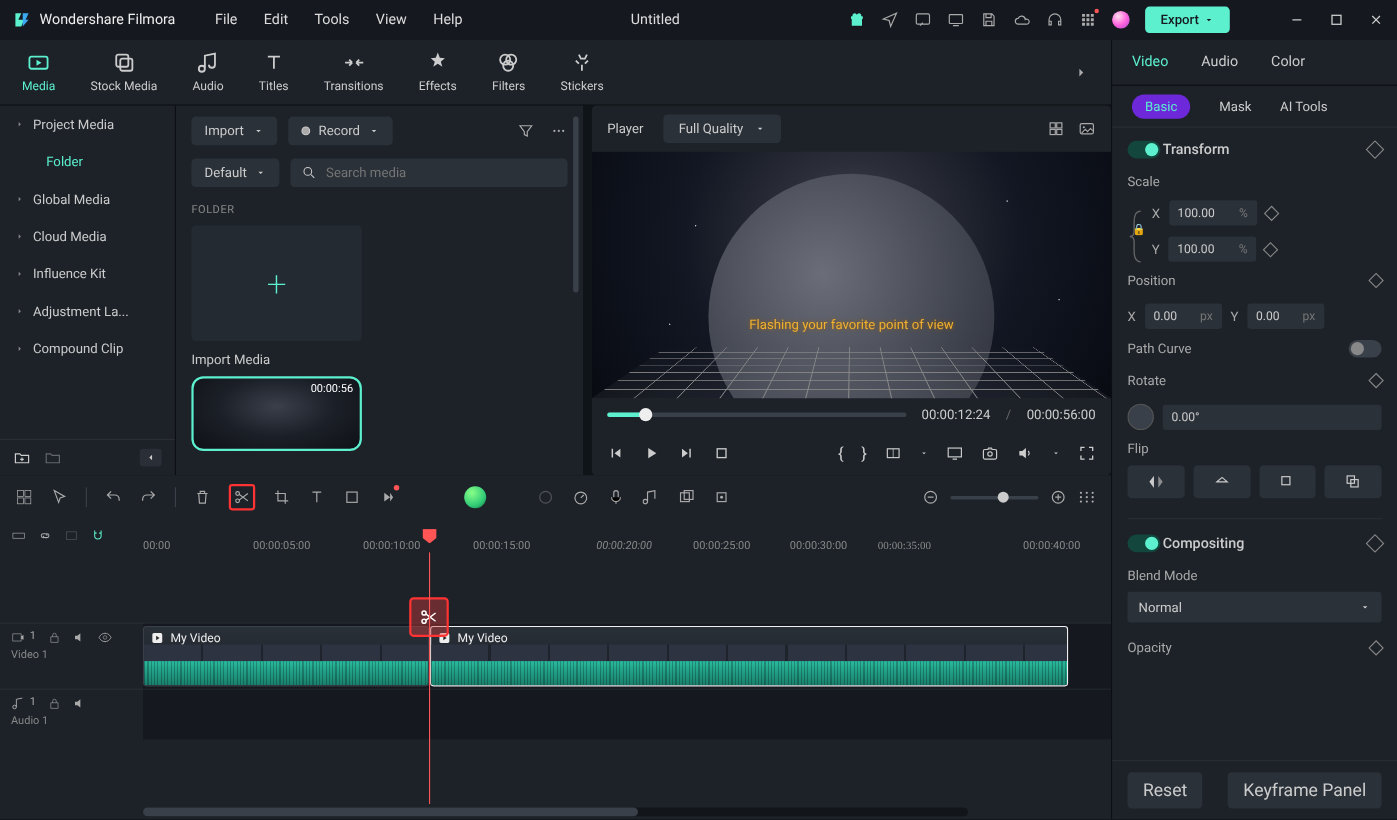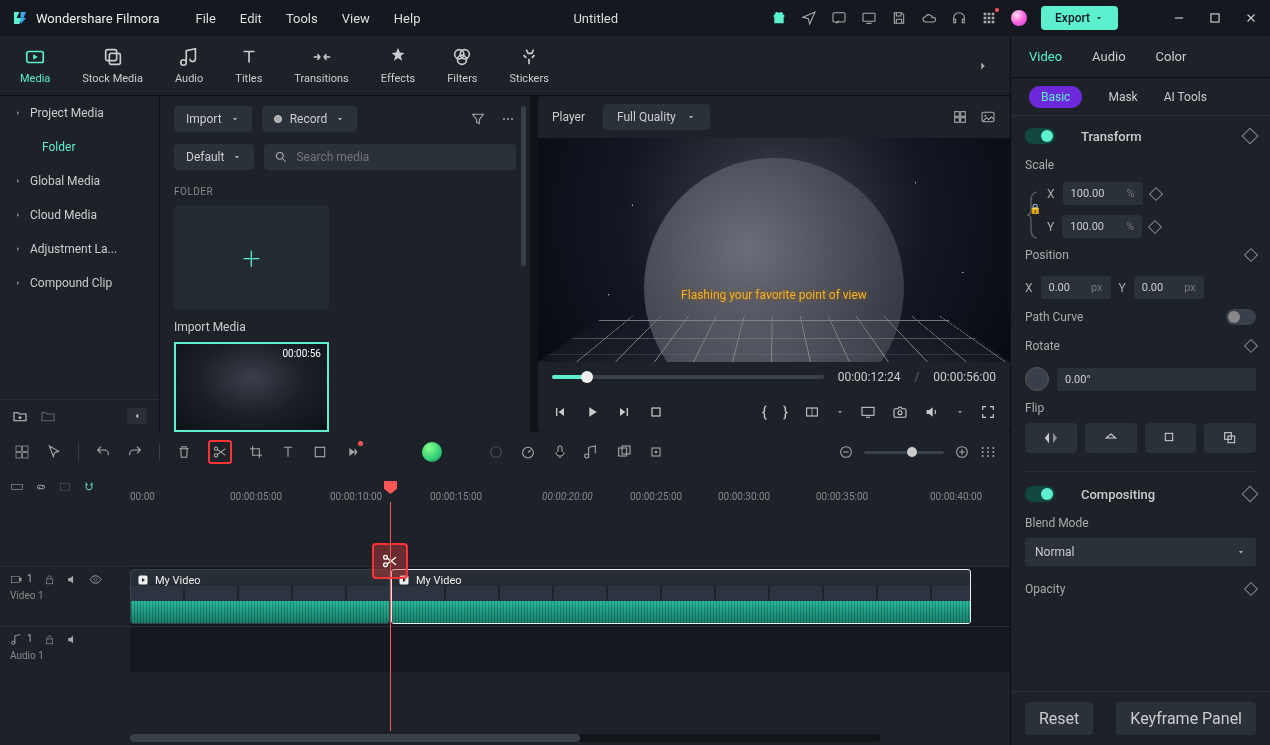--- a/index.html
+++ b/index.html
@@ -40,21 +40,21 @@
 .pill{background:#2b3139;padding:6px 12px;border-radius:4px;display:flex;align-items:center;gap:8px;font-size:12px}
 .dot-rec{width:8px;height:8px;background:#aaa;border-radius:50%;border:1px solid #ccc}
 .media-toolbar .right-icons{margin-left:auto;display:flex;gap:14px;color:#aaa}
 .search-row{display:flex;gap:10px;margin-top:12px}
 .search-pill{flex:1;background:#2b3139;border-radius:4px;display:flex;align-items:center;padding:6px 10px;gap:8px}
 .search-pill input{background:none;border:none;outline:none;color:#ccc;font-size:12px;flex:1}
 .section-label{font-size:10px;color:#888;margin-top:16px;letter-spacing:.5px}
 .placeholder-box{width:155px;height:105px;background:#242a32;border-radius:4px;margin-top:8px;display:flex;align-items:center;justify-content:center}
 .placeholder-box .plus{font-size:32px;color:#5cf0cf;font-weight:200}
 .import-label{font-size:12px;margin-top:10px;color:#ccc}
-.clip-thumb{width:155px;height:90px;border:2px solid #5cf0cf;border-radius:0;margin-top:8px;background:radial-gradient(ellipse at 50% 40%,#3a3f4a 0%,#1b1f27 50%,#0e1116 100%);position:relative;overflow:hidden}
+.clip-thumb{width:155px;height:68px;border:2px solid #5cf0cf;border-radius:11px;margin-top:8px;background:radial-gradient(ellipse at 50% 40%,#3a3f4a 0%,#1b1f27 50%,#0e1116 100%);position:relative;overflow:hidden}
 .clip-dur{position:absolute;top:4px;right:6px;font-size:10px;color:#fff}
 .media-scrollbar{position:absolute;right:4px;top:10px;width:5px;height:160px;background:#3a4049;border-radius:3px}
 
 
 .player{flex:1;background:#1d2229;margin-left:8px;border-radius:4px;display:flex;flex-direction:column;overflow:hidden}
 .player-header{height:42px;display:flex;align-items:center;padding:0 14px;gap:18px;font-size:12px}
 .quality-pill{background:#2b3139;padding:6px 14px;border-radius:4px;display:flex;align-items:center;gap:10px}
 .player-header .hdr-right{margin-left:auto;display:flex;gap:12px;color:#aaa}
 .viewport{flex:1;background:radial-gradient(circle at 50% 35%,#4a4d56 0%,#2b2e38 25%,#121723 55%,#080b12 100%);display:flex;align-items:flex-end;justify-content:center;position:relative;overflow:hidden}
 .moon{position:absolute;top:20px;left:50%;transform:translateX(-50%);width:260px;height:260px;border-radius:50%;background:radial-gradient(circle at 40% 35%,#6b6e78,#3e424d 60%,#24272f)}
@@ -77,21 +77,21 @@
 
 
 .inspector{width:260px;background:#1d2229;display:flex;flex-direction:column;border-left:1px solid #0b0e12}
 .insp-tabs{height:42px;display:flex;align-items:center;gap:30px;padding:0 18px;border-bottom:1px solid #0b0e12}
 .insp-tab{font-size:13px;color:#ccc}
 .insp-tab.active{color:#5cf0cf}
 .insp-subtabs{height:38px;display:flex;align-items:center;gap:26px;padding:0 18px;border-bottom:1px solid #2a2e36}
 .insp-subtab{font-size:12px;color:#ccc}
 .insp-subtab.active{background:#6d28d9;color:#5cf0cf;padding:4px 12px;border-radius:12px}
 .insp-body{flex:1;overflow:auto;padding:12px 14px}
-.insp-row{display:flex;align-items:center;gap:26px;margin-bottom:14px}
+.insp-row{display:flex;align-items:center;gap:2px;margin-bottom:14px}
 .toggle-on{width:30px;height:16px;background:#13463c;border-radius:8px;position:relative}
 .toggle-on::after{content:"";position:absolute;right:2px;top:2px;width:12px;height:12px;background:#5cf0cf;border-radius:50%}
 .toggle-off{width:30px;height:16px;background:#3a4049;border-radius:8px;position:relative}
 .toggle-off::after{content:"";position:absolute;left:2px;top:2px;width:12px;height:12px;background:#888;border-radius:50%}
 .section-title{font-size:13px;font-weight:500}
 .diamond{margin-left:auto;width:12px;height:12px;border:1px solid #888;transform:rotate(45deg)}
 .field-label{font-size:12px;color:#aaa}
 .xy-row{display:flex;align-items:center;gap:8px;margin-bottom:10px}
 .num-input{background:#2b3139;padding:5px 8px;border-radius:3px;font-size:11px;color:#ccc;min-width:80px;display:flex;justify-content:space-between}
 .unit{color:#777}
@@ -294,20 +294,26 @@
     <div class="side-item">
             <svg class="chev" viewBox="0 0 24 24">
               <path fill="currentColor" d="M9 6l6 6-6 6z"></path>
             </svg>
             <span>Cloud Media</span>
           </div>
     <div class="side-item">
             <svg class="chev" viewBox="0 0 24 24">
               <path fill="currentColor" d="M9 6l6 6-6 6z"></path>
             </svg>
+            <span>Influence Kit</span>
+          </div>
+    <div class="side-item">
+            <svg class="chev" viewBox="0 0 24 24">
+              <path fill="currentColor" d="M9 6l6 6-6 6z"></path>
+            </svg>
             <span>Adjustment La...</span>
           </div>
     <div class="side-item">
             <svg class="chev" viewBox="0 0 24 24">
               <path fill="currentColor" d="M9 6l6 6-6 6z"></path>
             </svg>
             <span>Compound Clip</span>
           </div>
     <div class="side-footer">
       <svg width="16" height="16" viewBox="0 0 24 24">
@@ -582,21 +588,21 @@
                 </svg>
               </div>
       </div>
     <span class="ruler-mark" style="left: 0px;">00:00</span>
             <span class="ruler-mark" style="left: 100px; text-align: center;">00:00:05:00</span>
             <span class="ruler-mark" style="left: 200px;">00:00:10:00</span>
             <span class="ruler-mark" style="left: 300px;">00:00:15:00</span>
             <span class="ruler-mark" style="left: 412px; font-style: italic;">00:00:20:00</span>
             <span class="ruler-mark" style="left: 500px;">00:00:25:00</span>
             <span class="ruler-mark" style="left: 588px;">00:00:30:00</span>
-            <span class="ruler-mark" style="left: 686px;">00:00:35:00</span>
+            <span class="ruler-mark" style="left: 668px; font-family: Liberation Serif, serif;">00:00:35:00</span>
             <span class="ruler-mark" style="left: 800px;">00:00:40:00</span>
           </div>
   </div>
 
   <div class="tl-tracks">
     <div style="height:64px"></div>
     <div class="track-row">
       <div class="track-head">
         <div class="track-head-icons">
           <svg width="13" height="13" viewBox="0 0 24 24">

